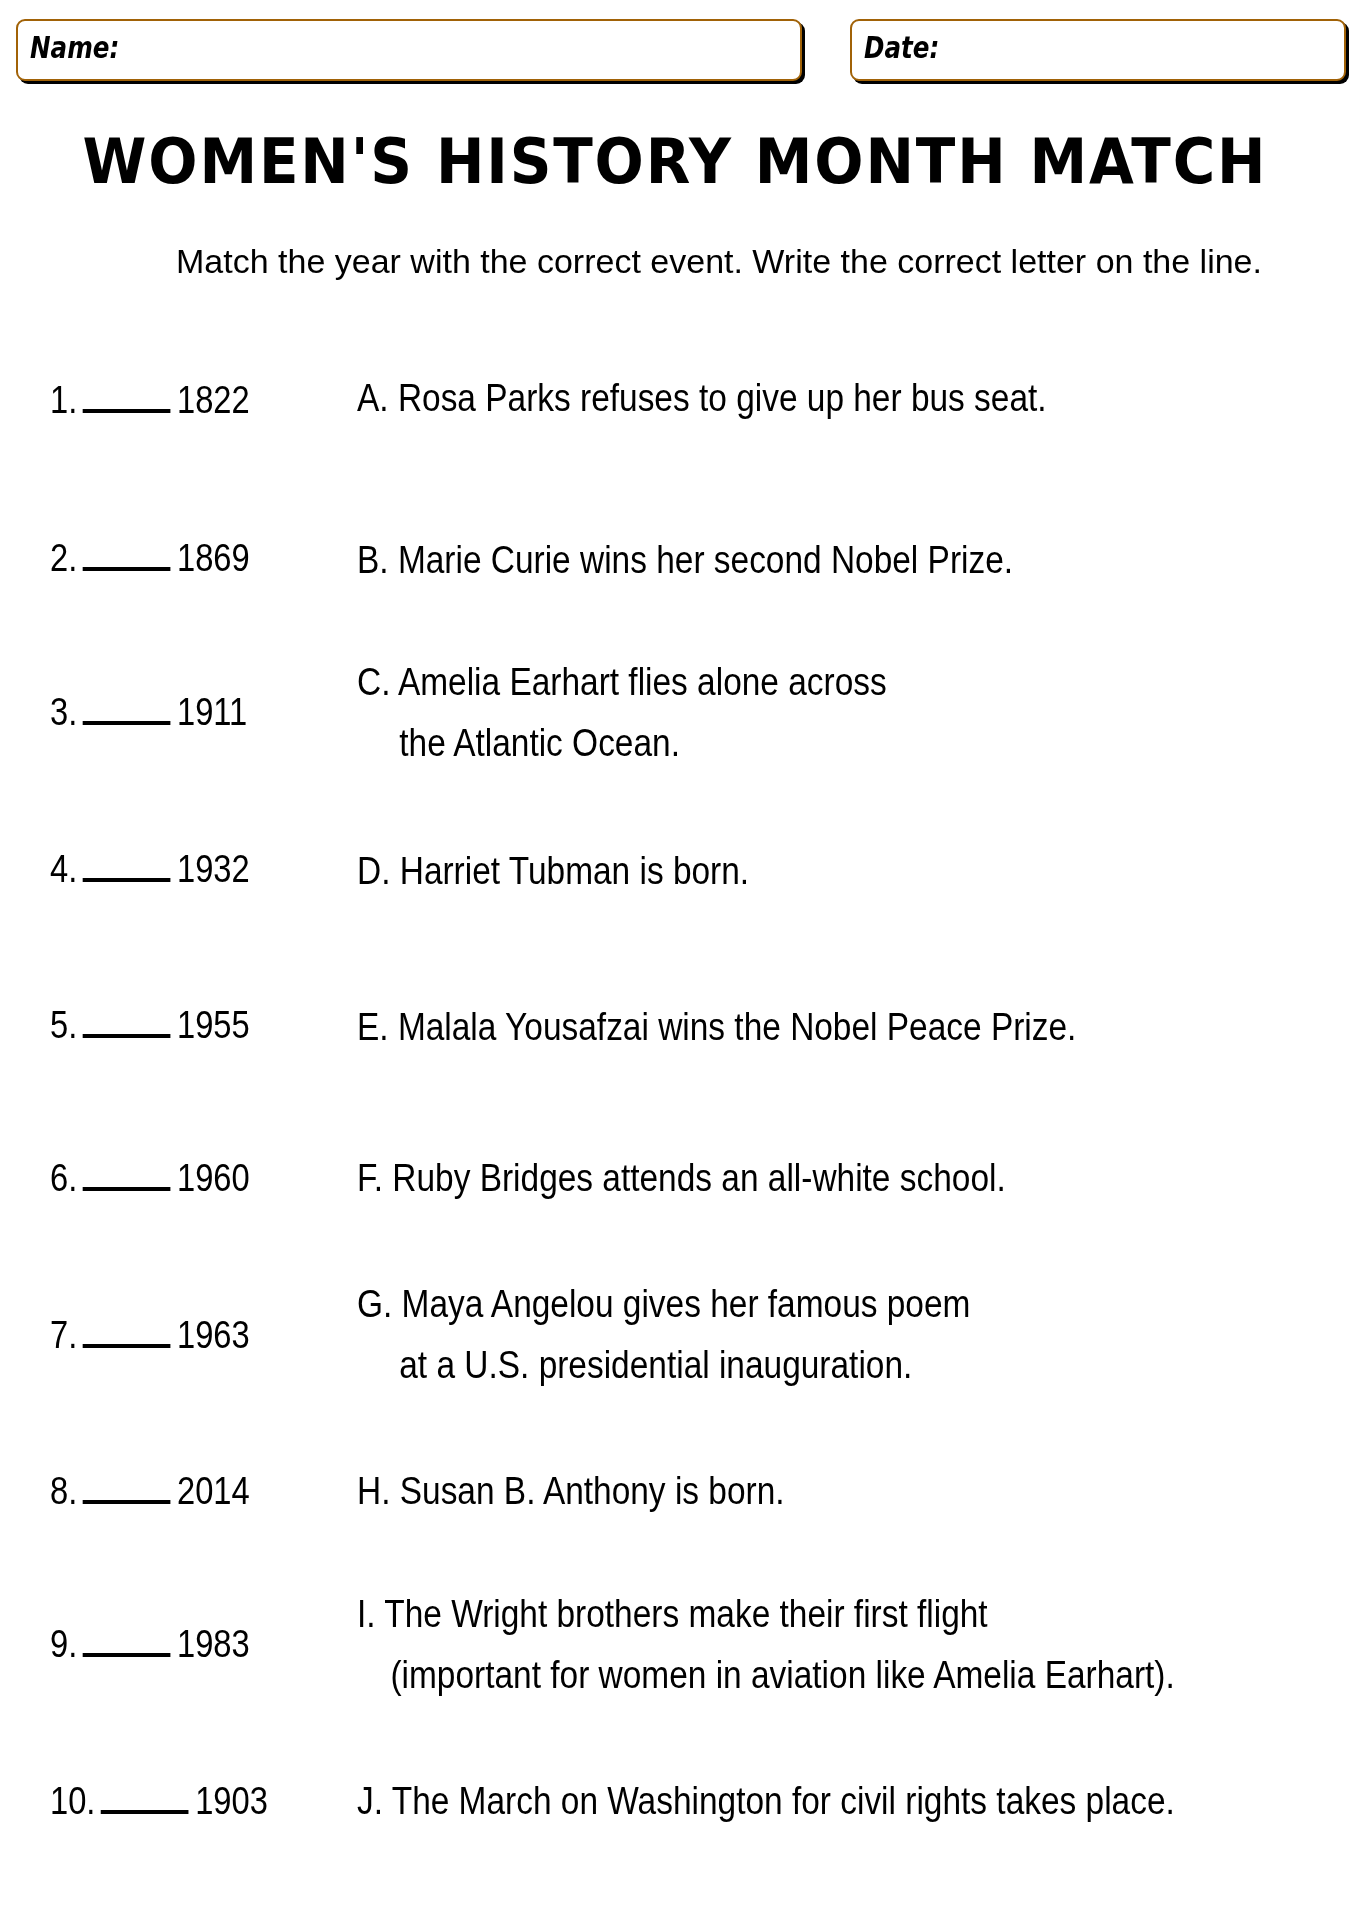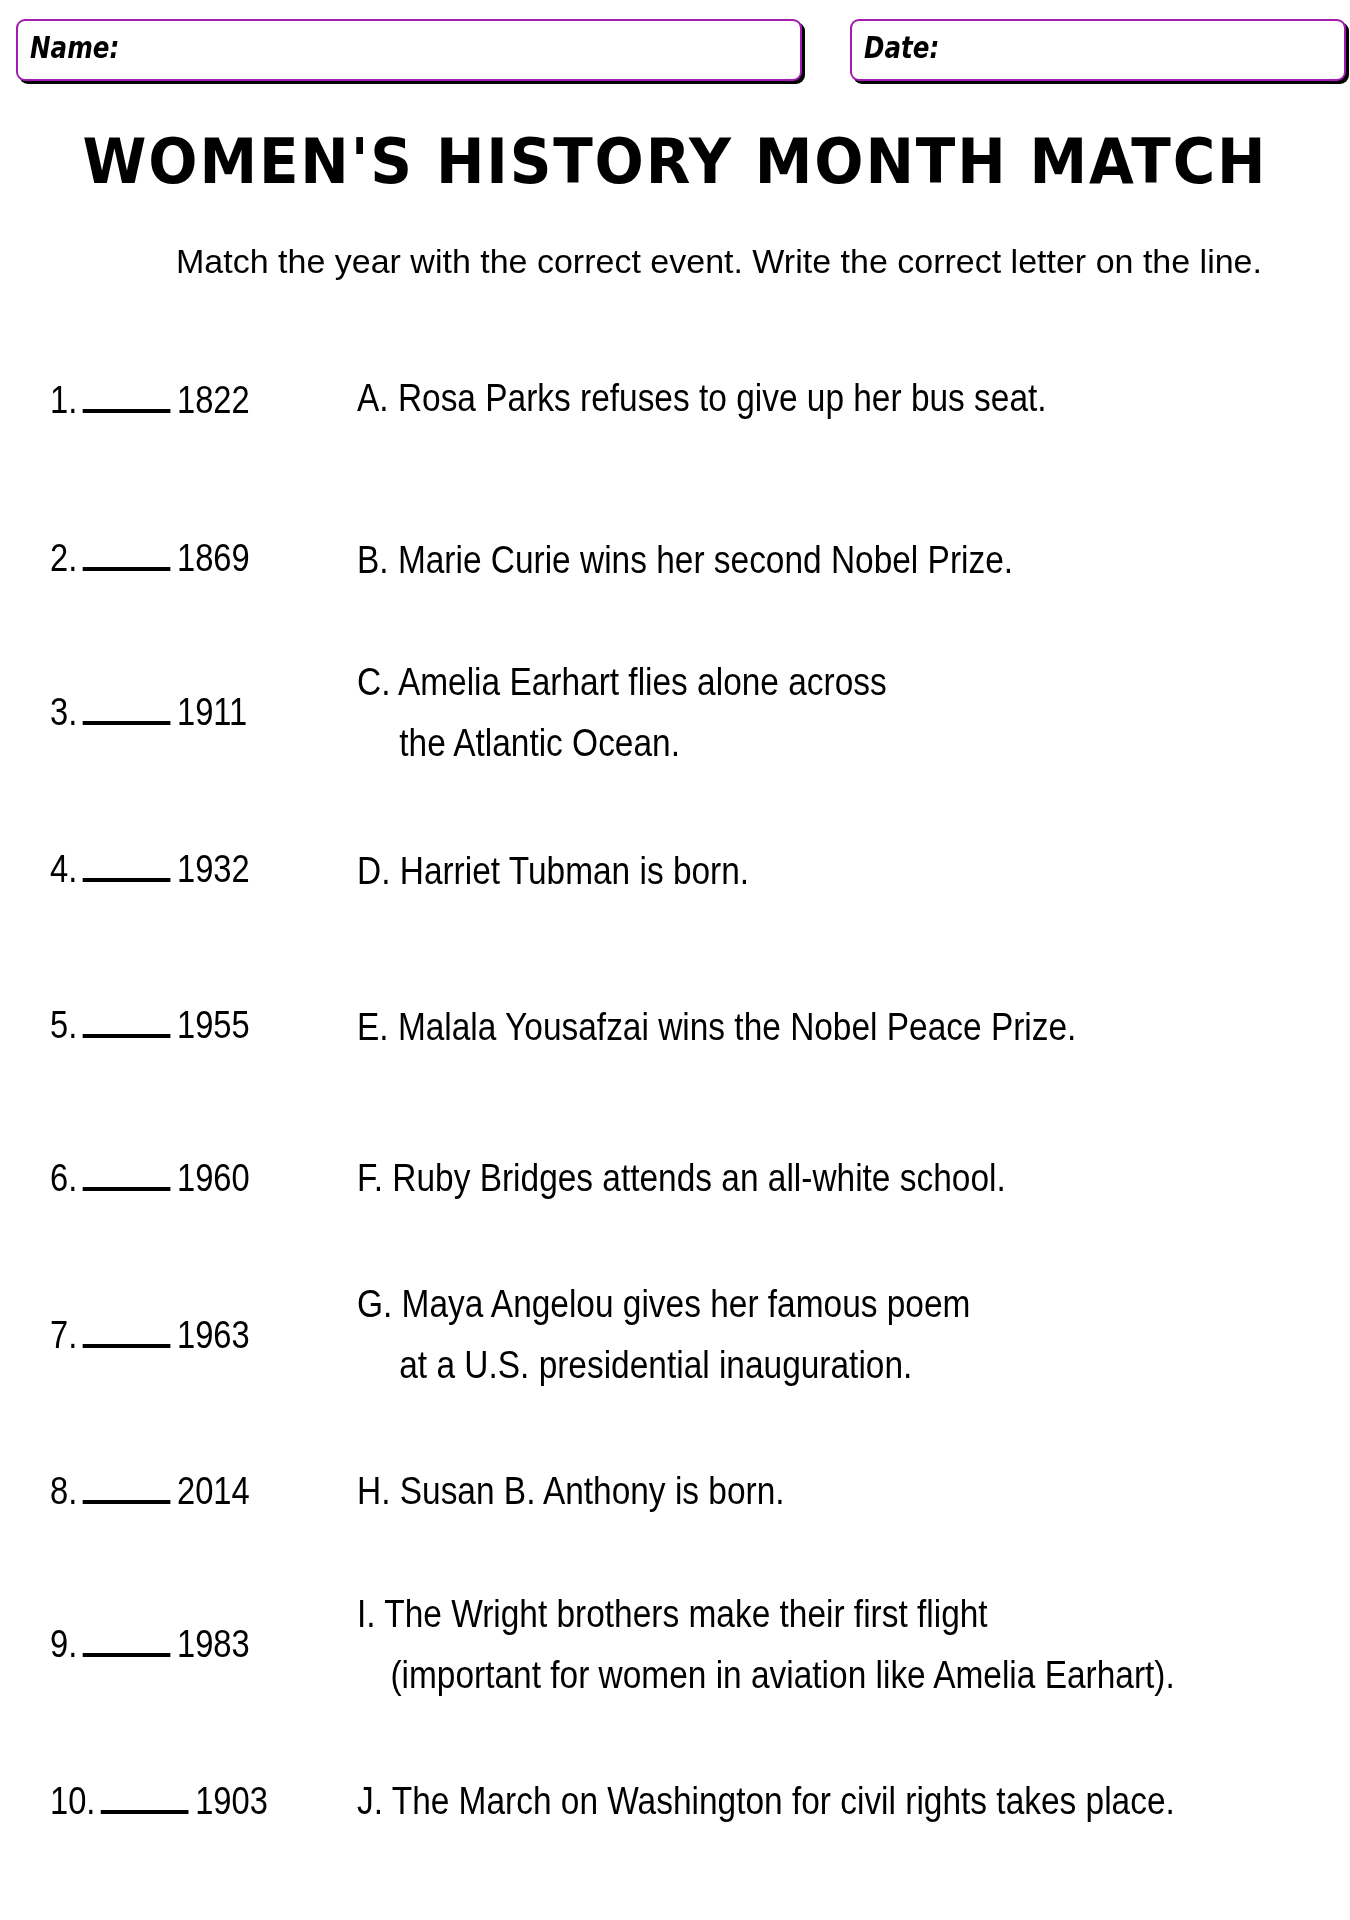--- a/index.html
+++ b/index.html
@@ -1,18 +1,18 @@
 <!DOCTYPE html>
 <html><head>
 <meta charset="utf-8">
 <style>
   html, body { margin: 0; padding: 0; background: #ffffff; }
   body { width: 1350px; height: 1920px; position: relative; overflow: hidden;
          font-family: "DejaVu Sans", sans-serif; color: #000; }
-  .field-box { position: absolute; top: 19px; height: 62px; border: 2px solid #a21caf;
+  .field-box { position: absolute; top: 19px; height: 62px; border: 2px solid #a16207;
                border-radius: 9px; box-shadow: 3px 3px 0 #000; background: #fff; box-sizing: border-box; }
   .field-box .lbl { position: absolute; left: 12px; top: 9px; font-family: "DejaVu Sans", sans-serif;
                     font-style: italic; font-weight: bold; font-size: 30px; transform: scaleX(0.82);
                     transform-origin: left center; letter-spacing: 0px; }
   #name-box { left: 16px; width: 786px; }
   #date-box { left: 834px; width: 496px; margin-left: 16px; }
   .title { position: absolute; left: 0; width: 1350px; top: 112px; text-align: center;
            font-family: "DejaVu Sans", sans-serif; font-weight: bold; font-size: 63px;
            line-height: 100px; letter-spacing: 2px; }
   .title span { display: inline-block; transform: scaleX(0.92); transform-origin: center; }

